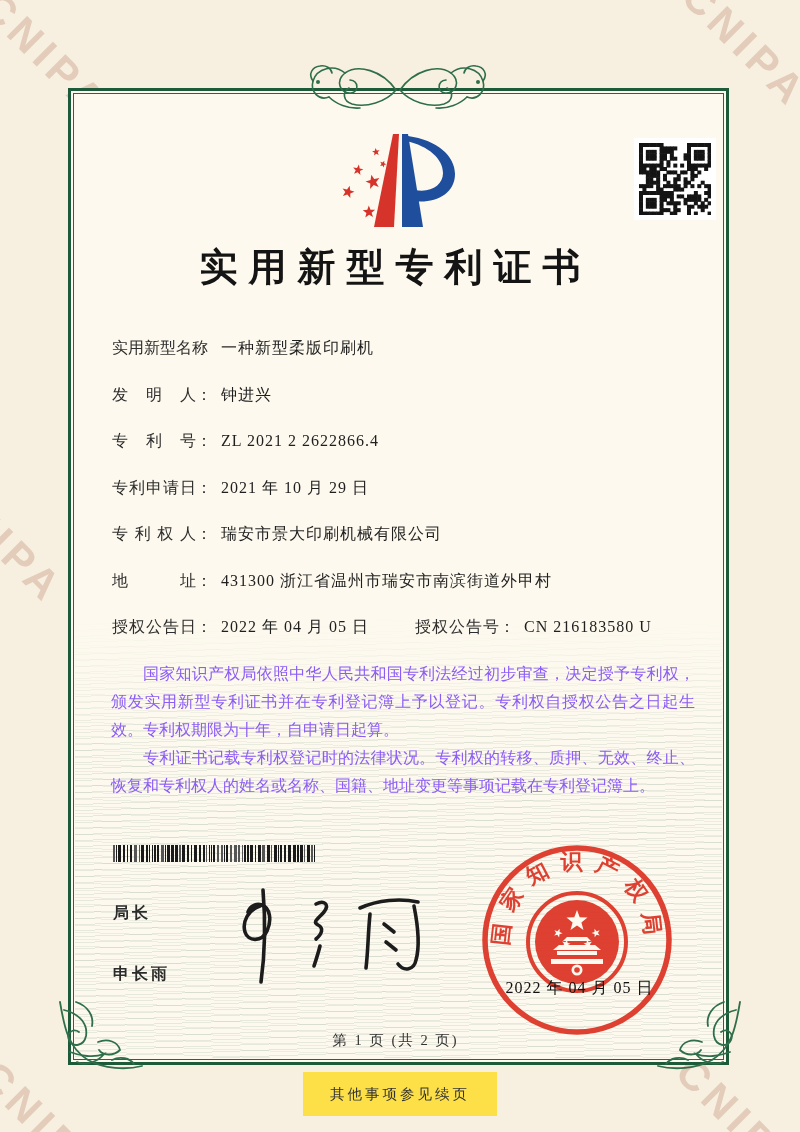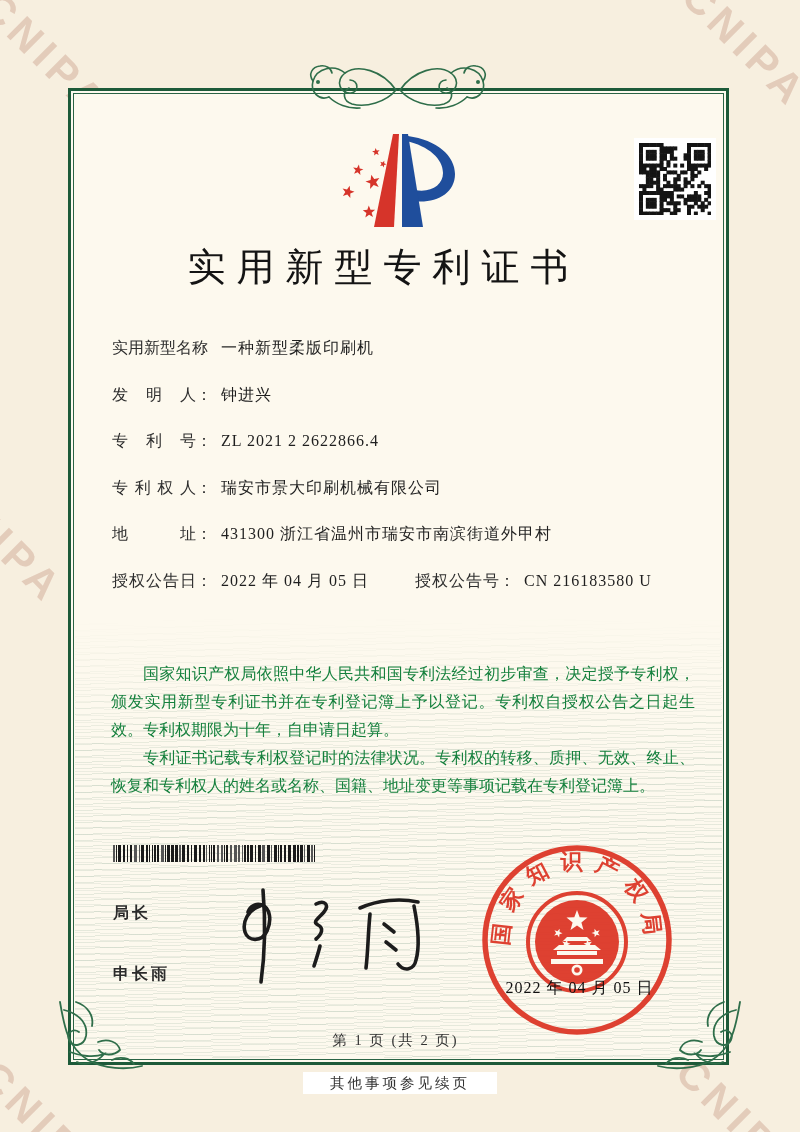--- a/index.html
+++ b/index.html
@@ -52,52 +52,52 @@
   .cert-no {
     position:absolute; left:104px; top:141px;
     font-size:17px; letter-spacing:3px; color:#3c3c3c;
   }
   .logo { position:absolute; left:336px; top:130px; }
   .qr-box {
     position:absolute; left:634px; top:138px; width:72px; height:72px;
     background:#fff; padding:5px;
   }
   .title {
-    position:absolute; left:56px; top:242px; width:655px;
-    text-align:center; font-size:38px; font-weight:normal;
+    position:absolute; left:68px; top:242px; width:655px;
+    text-align:center; font-size:38px; font-weight:bold;
     letter-spacing:11px; color:#141414;
   }
   .fields { position:absolute; left:112px; top:338px; width:590px; font-size:16px; }
   .frow { height:46.5px; white-space:nowrap; }
   .flabel { display:inline-block; width:84px; text-align:justify; text-align-last:justify; color:#2e2e2e; }
   .fcolon { color:#2e2e2e; }
   .fvalue { margin-left:9px; letter-spacing:1px; color:#1f1f1f; }
   .grant-right { position:absolute; left:303px; top:0; }
   .grant-right .flabel { width:84px; }
   .paras {
     position:absolute; left:111px; top:660px; width:584px;
-    font-size:16px; line-height:28px; text-align:justify; color:#15803d;
+    font-size:16px; line-height:28px; text-align:justify; color:#8b5cf6;
   }
   .paras p { margin:0; text-indent:2em; }
   .barcode { position:absolute; left:113px; top:845px; }
   .director { position:absolute; left:113px; top:903px; font-family:"Liberation Sans", sans-serif; font-size:16px; letter-spacing:3px; color:#2b2b2b;font-weight:bold; }
   .director .name { margin-top:40px; }
   .signature { position:absolute; left:232px; top:882px; }
   .seal { position:absolute; left:477px; top:840px; opacity:0.96; }
   .seal-date {
     position:absolute; left:497px; top:978px; width:165px; text-align:center;
     font-size:16px; letter-spacing:1px; color:#101010; z-index:5; white-space:nowrap;
   }
   .page-footer {
     position:absolute; left:68px; top:1031px; width:655px; text-align:center;
     font-size:14.5px; letter-spacing:2px; color:#333;
   }
   .cont-box {
-    position:absolute; left:303px; top:1072px; width:194px; height:22px;
-    background:#ffffff; display:flex; align-items:center; justify-content:center;
+    position:absolute; left:303px; top:1072px; width:194px; height:44px;
+    background:#fde047; display:flex; align-items:center; justify-content:center;
     font-size:14.5px; letter-spacing:3px; color:#333;
   }
 </style>
 </head>
 <body>
 
 <div class="page">
 
   <div class="wm wm-out wm-a">CNIPA</div>
   <div class="wm wm-out wm-b">CNIPA</div>
@@ -410,20 +410,23 @@
     <div class="frow">
       <span class="flabel">实用新型名称</span><span class="fcolon">：</span><span class="fvalue">一种新型柔版印刷机</span>
     </div>
     <div class="frow">
       <span class="flabel">发明人</span><span class="fcolon">：</span><span class="fvalue">钟进兴</span>
     </div>
     <div class="frow">
       <span class="flabel">专利号</span><span class="fcolon">：</span><span class="fvalue">ZL 2021 2 2622866.4</span>
     </div>
     <div class="frow">
+      <span class="flabel">专利申请日</span><span class="fcolon">：</span><span class="fvalue">2021 年 10 月 29 日</span>
+    </div>
+    <div class="frow">
       <span class="flabel">专利权人</span><span class="fcolon">：</span><span class="fvalue">瑞安市景大印刷机械有限公司</span>
     </div>
     <div class="frow">
       <span class="flabel">地址</span><span class="fcolon">：</span><span class="fvalue">431300 浙江省温州市瑞安市南滨街道外甲村</span>
     </div>
     <div class="frow" style="position:relative;">
       <span>
         <span class="flabel">授权公告日</span><span class="fcolon">：</span><span class="fvalue">2022 年 04 月 05 日</span>
       </span>
       <span class="grant-right">

